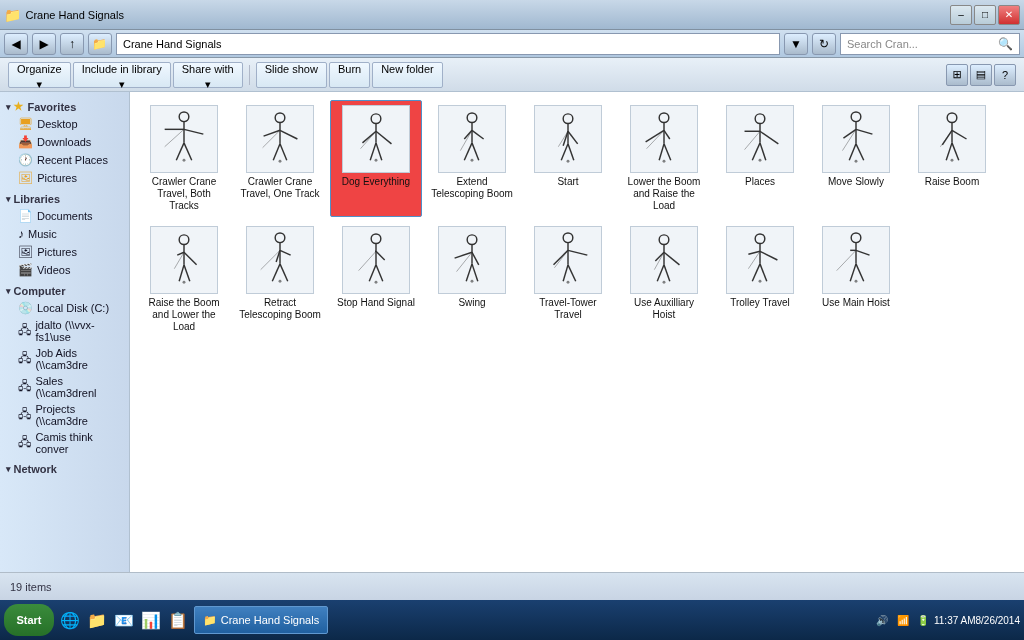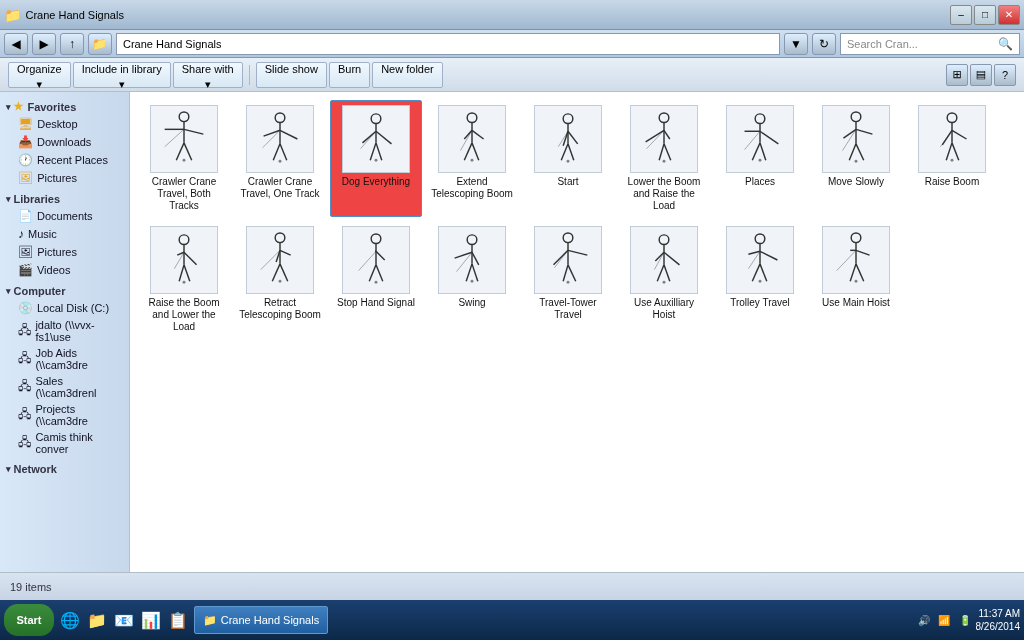--- a/index.html
+++ b/index.html
@@ -232,21 +232,21 @@
     .taskbar-sep { flex: 1; }
     .system-tray {
       display: flex;
       align-items: center;
       gap: 8px;
       color: white;
       font-size: 10px;
     }
     .clock {
       display: flex;
-      flex-direction: column;
+      flex-direction: row;
       align-items: flex-end;
       font-size: 10px;
       color: white;
       line-height: 1.3;
       justify-content: center;
     }
 
     .title-icon { font-size: 14px; margin-right: 4px; }
 
     .view-controls {

